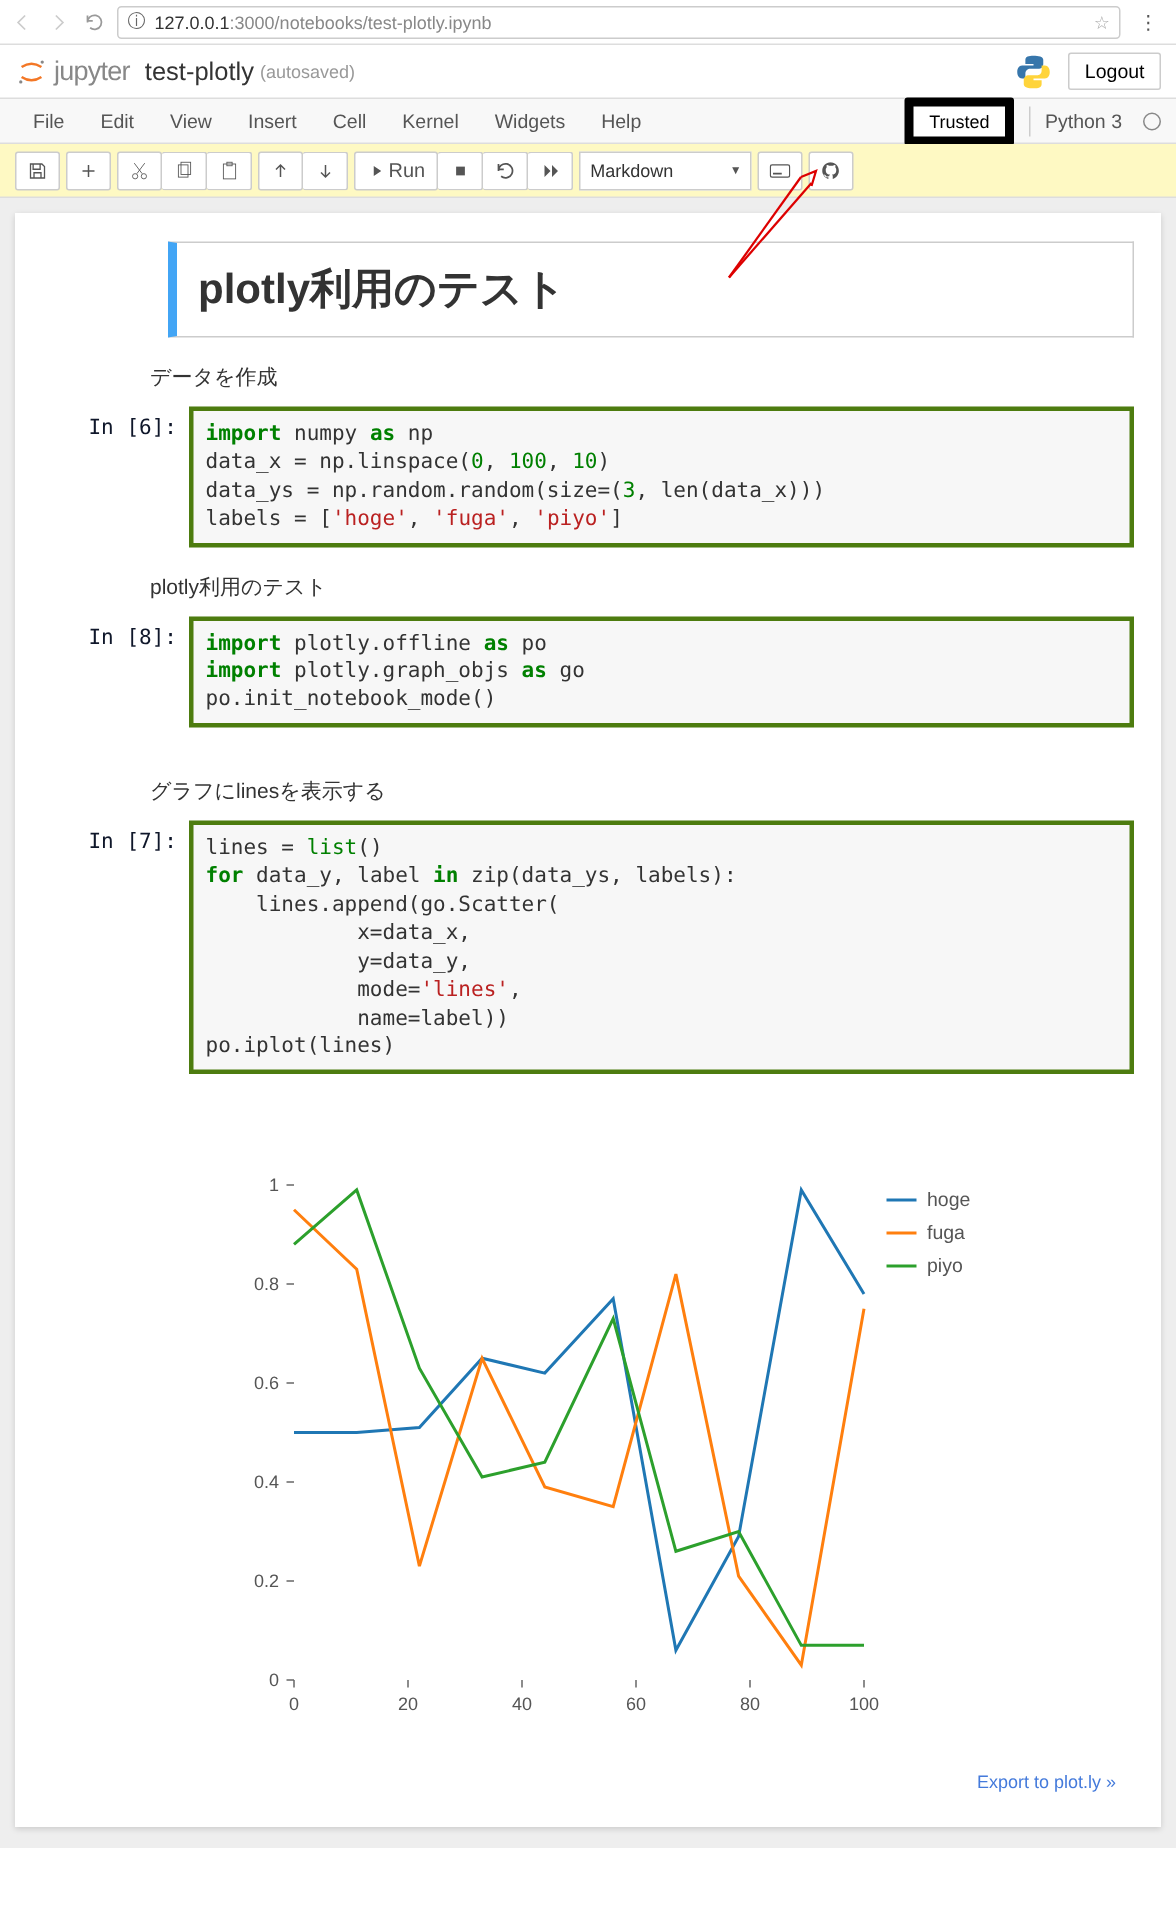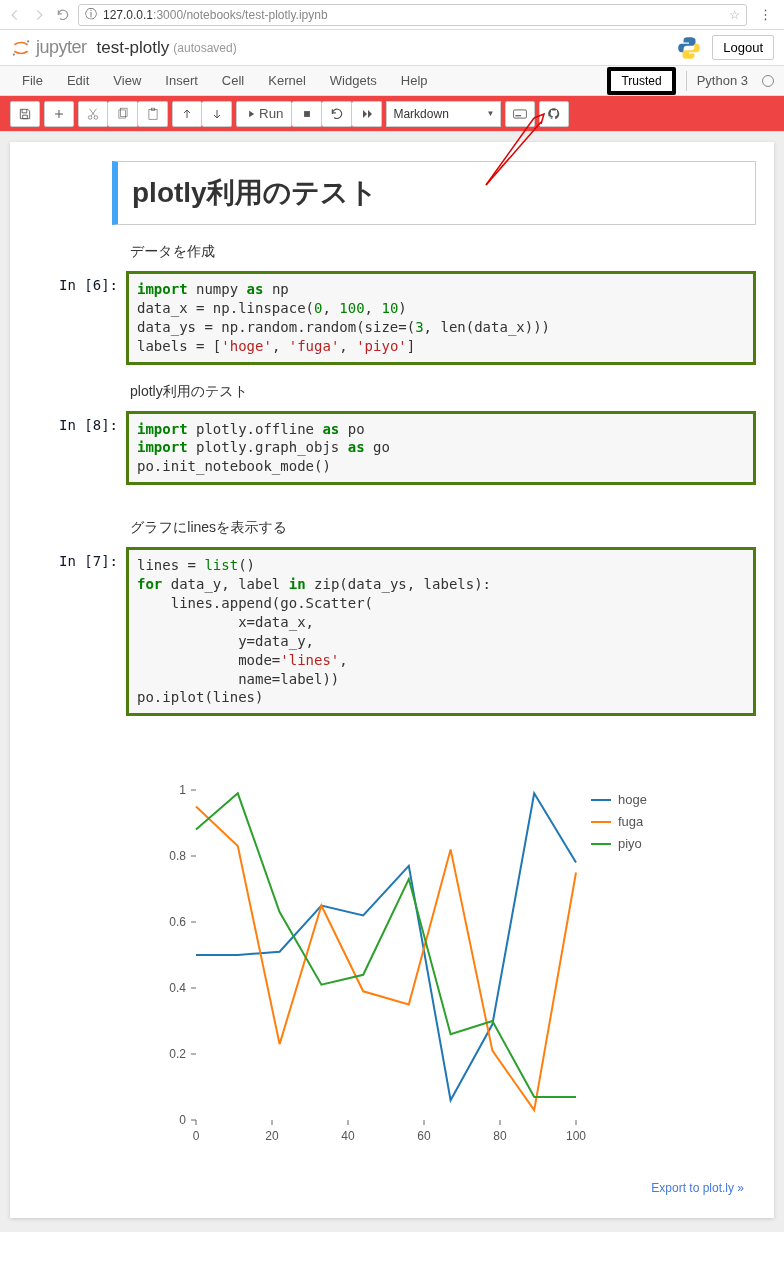--- a/index.html
+++ b/index.html
@@ -16,36 +16,36 @@
 .jupyter-logo { display: flex; align-items: center; gap: 4px; }
 .logo-icon { width: 22px; height: 22px; }
 .logo-text { font-size: 18px; color: #888; letter-spacing: -0.5px; }
 .nb-name { font-size: 17px; color: #333; margin-left: 10px; }
 .autosave { font-size: 12px; color: #999; margin-left: 4px; }
 .py-icon { width: 26px; height: 26px; margin-left: auto; }
 .logout-btn { margin-left: 10px; background: #fff; border: 1px solid #ccc; border-radius: 2px; padding: 4px 10px; font-size: 13px; cursor: pointer; }
 .menubar { height: 30px; display: flex; align-items: center; padding: 0 10px; border-bottom: 1px solid #ddd; background: #f8f8f8; font-size: 13px; color: #555; }
 .menu-item { padding: 0 12px; cursor: pointer; }
 .menubar-right { margin-left: auto; display: flex; align-items: center; gap: 10px; }
-.trusted-btn { background: #fff; border: 4px solid #000000; border-radius: 2px; padding: 3px 10px; font-size: 12px; cursor: pointer; }
+.trusted-btn { background: #fff; border: 6px solid #000000; border-radius: 2px; padding: 3px 10px; font-size: 12px; cursor: pointer; }
 .kernel-name { font-size: 13px; color: #555; }
 .kernel-circle { width: 12px; height: 12px; border: 1px solid #888; border-radius: 50%; display: inline-block; margin-left: 4px; }
 .sep { width: 1px; height: 20px; background: #ccc; }
-.toolbar { height: 36px; display: flex; align-items: center; padding: 4px 10px; gap: 4px; background: #ef4444; border-bottom: 1px solid #ddd; }
+.toolbar { height: 36px; display: flex; align-items: center; padding: 4px 10px; gap: 4px; background: #fef9c3; border-bottom: 1px solid #ddd; }
 .tb-btn { width: 30px; height: 26px; background: #fff; border: 1px solid #ccc; border-radius: 2px; display: flex; align-items: center; justify-content: center; cursor: pointer; color: #555; }
 .tb-group { display: flex; }
 .tb-group .tb-btn:not(:first-child) { border-left: none; }
 .tb-run { width: auto; padding: 0 8px; gap: 4px; }
 .tb-select { height: 26px; border: 1px solid #ccc; background: #fff; font-size: 12px; padding: 0 20px 0 6px; cursor: pointer; position: relative; width: 115px; display: flex; align-items: center; }
 .tb-select::after { content: "▼"; position: absolute; right: 6px; font-size: 8px; color: #555; }
 .page-bg { background: #eee; padding: 10px; min-height: 1100px; }
 .notebook { background: #fff; box-shadow: 0 1px 4px rgba(0,0,0,0.15); padding: 15px 10px; }
 .cell { margin: 4px 0; }
 .md-heading { border: 1px solid #ccc; border-left: 6px solid #42A5F5; padding: 12px 14px; font-size: 28px; font-weight: bold; margin-left: 92px; margin-right: 8px; }
-.md-text { margin-left: 110px; font-size: 14px; color: #333; padding: 14px 0 6px 0; }
+.md-text { margin-left: 80px; font-size: 14px; color: #333; padding: 14px 0 6px 0; }
 .codecell { display: flex; margin: 4px 0; }
 .prompt { width: 106px; text-align: right; padding: 6px 8px 0 0; color: #0f172a; font-family: monospace; font-size: 14px; }
 .code-area { flex: 1; border: 3px solid #4d7c0f; background: #f7f7f7; padding: 6px 8px; font-family: monospace; font-size: 14px; line-height: 1.35; margin-right: 8px; white-space: pre; overflow-x: auto; }
 .k-green { color: #008000; font-weight: bold; }
 .num { color: #008000; }
 .str { color: #BA2121; }
 .chart-output { margin-left: 106px; margin-right: 8px; padding-top: 60px; }
 .chart-svg { width: 560px; height: 380px; }
 .tick { stroke: #666; stroke-width: 1; }
 .tick-label { fill: #555; font-size: 12px; }

